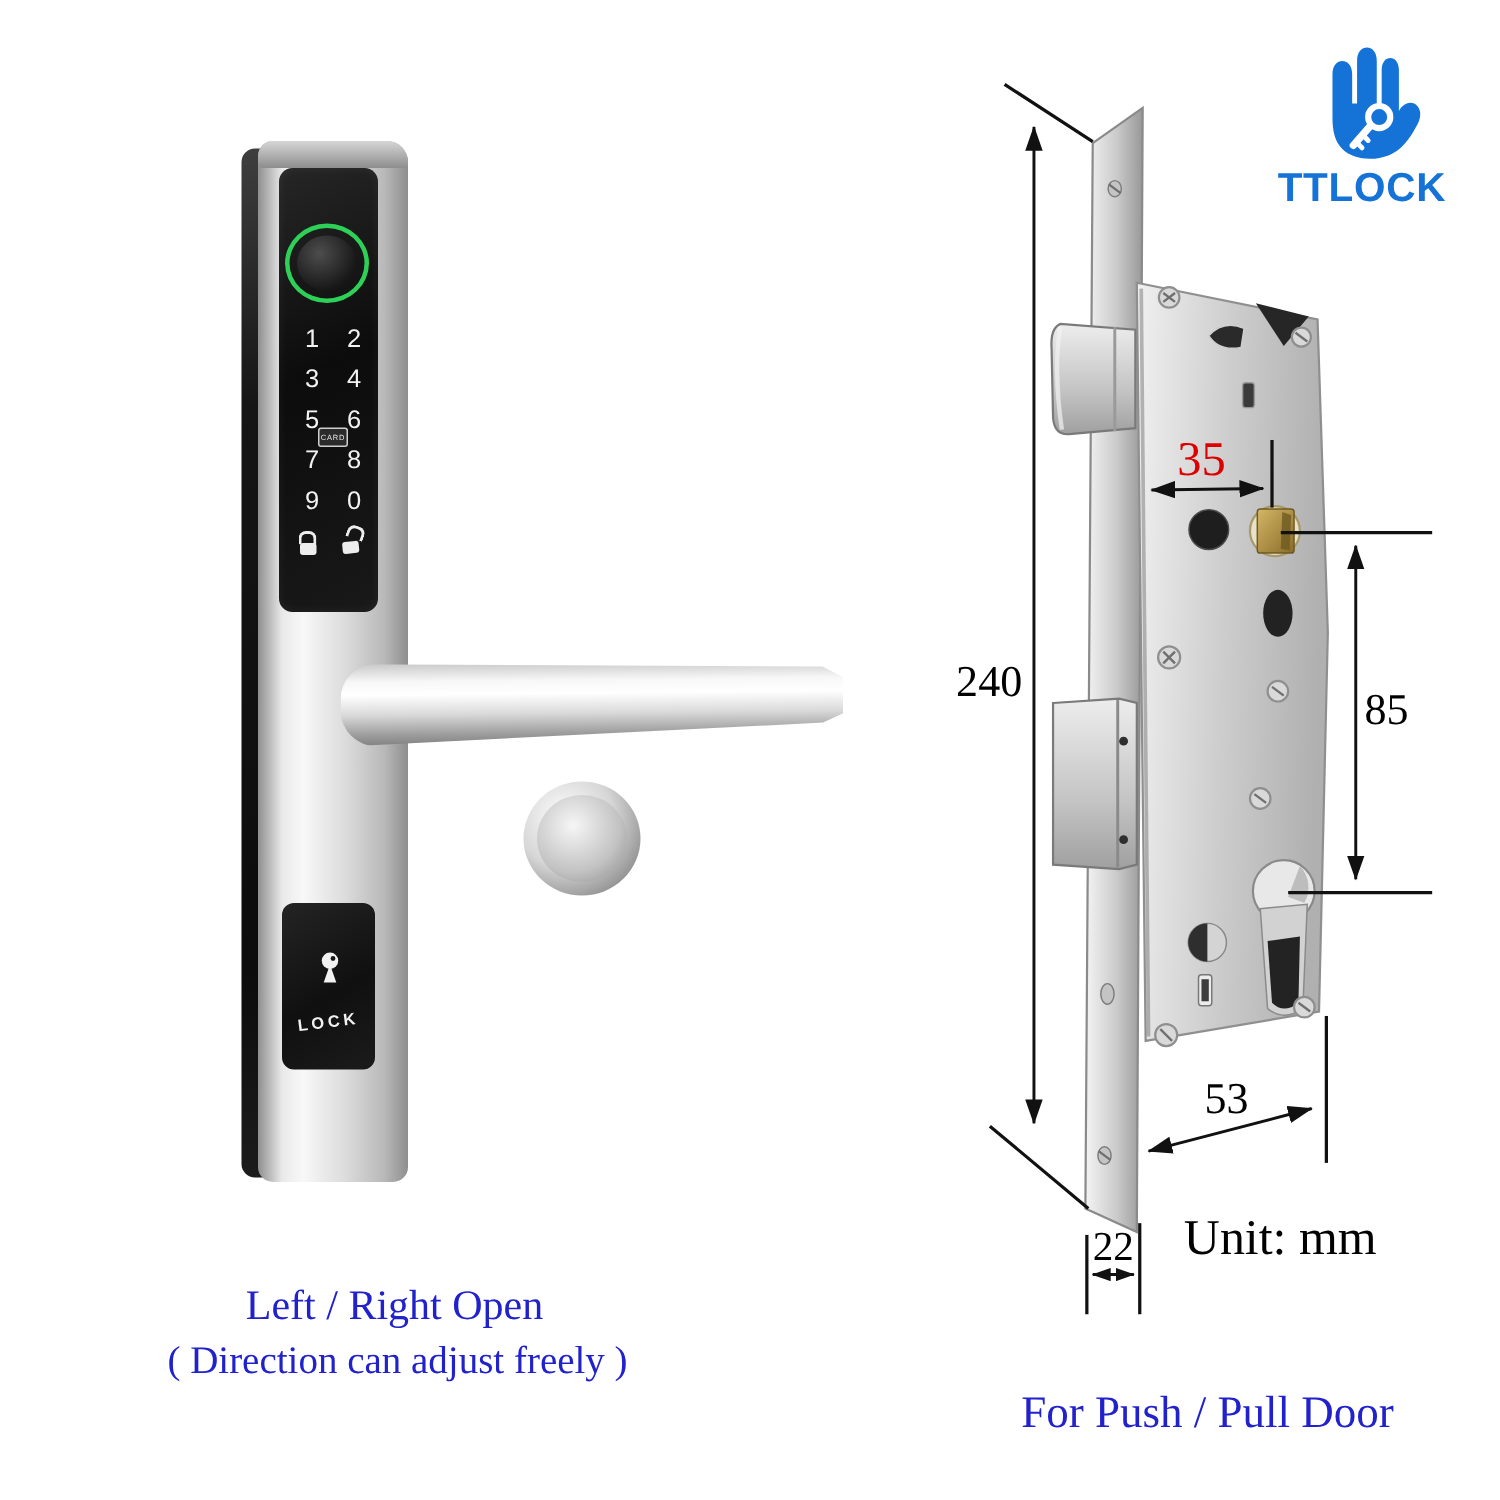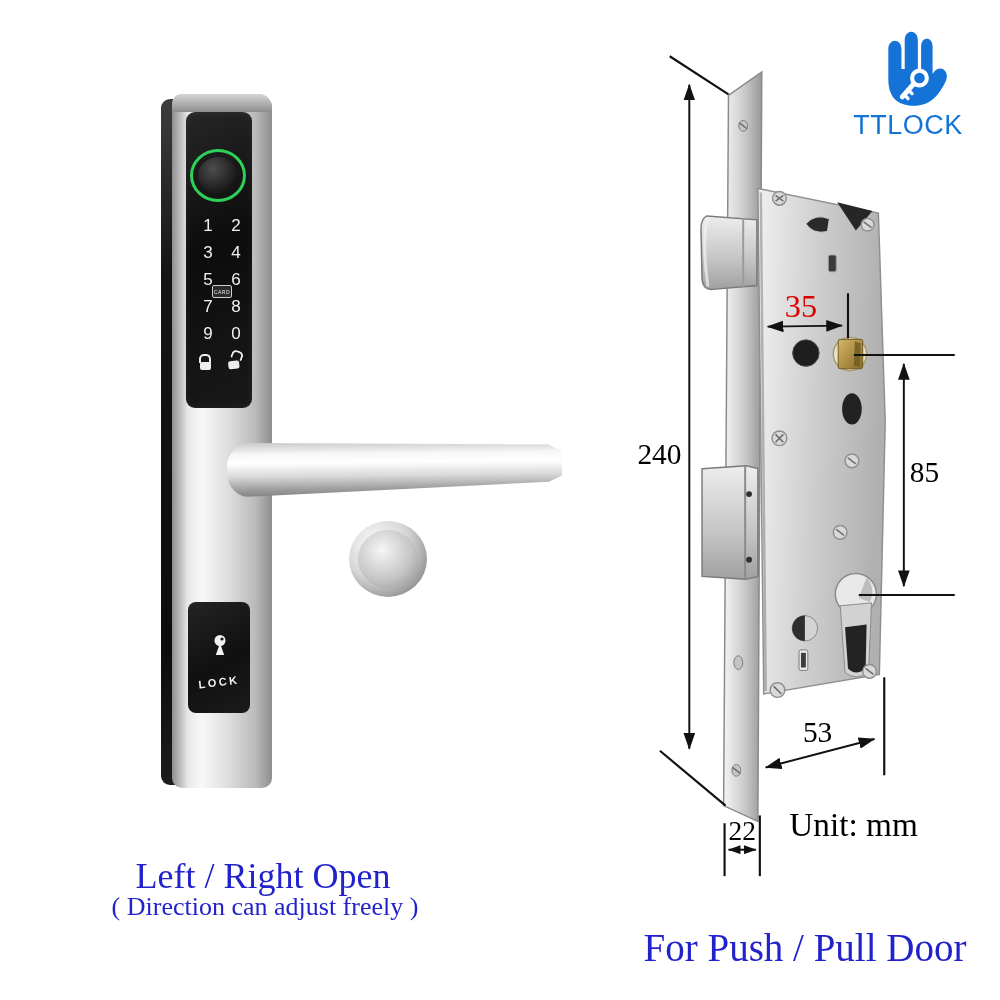--- a/index.html
+++ b/index.html
@@ -51,27 +51,27 @@
        background:radial-gradient(circle at 35% 32%,#ffffff,#d6d6d6 45%,#909090 80%,#6d6d6d);}
   .hub2{position:absolute;left:197px;top:436px;width:60px;height:58px;border-radius:50%;
         background:radial-gradient(circle at 40% 35%,#f6f6f6,#c2c2c2 60%,#8a8a8a);}
   .lever{position:absolute;left:227px;top:441px;width:335px;height:55px;
          background:linear-gradient(180deg,#c9c9c9 0%,#f7f7f7 22%,#ffffff 38%,#dadada 62%,#9e9e9e 86%,#818181 100%);
          clip-path:polygon(0 0,96% 9%,100% 22%,100% 66%,96% 77%,0 100%);
          transform:rotate(-0.6deg);border-radius:24px 10px 10px 24px;}
 
   
   .cap-blue{color:#2222cc;text-align:center;}
-  .cap-l1{left:113px;top:855px;width:300px;font-size:36px;}
+  .cap-l1{left:113px;top:855px;width:300px;font-size:28px;}
   .cap-l2{left:95px;top:892px;width:340px;font-size:26px;}
-  .cap-r{left:640px;top:925px;width:330px;font-size:39px;}
+  .cap-r{left:640px;top:925px;width:330px;font-size:30px;}
 
   
   .brand-word{left:850px;top:110px;width:116px;text-align:center;color:#1573d8;
-              font-family:"Liberation Sans",sans-serif;font-weight:400;font-size:27px;
+              font-family:"Liberation Sans",sans-serif;font-weight:700;font-size:27px;
               letter-spacing:.5px;}
 
   
   .dim-line{stroke:#111;stroke-width:2;fill:none;}
   .ext-line{stroke:#111;stroke-width:2.2;fill:none;}
   .dim-text{font-family:"Liberation Serif",serif;fill:#000;}
   svg .screw circle{fill:#d9d9d9;stroke:#8f8f8f;stroke-width:1.5;}
   svg .screw path{stroke:#6f6f6f;stroke-width:1.6;fill:none;}
 </style>
 </head>

